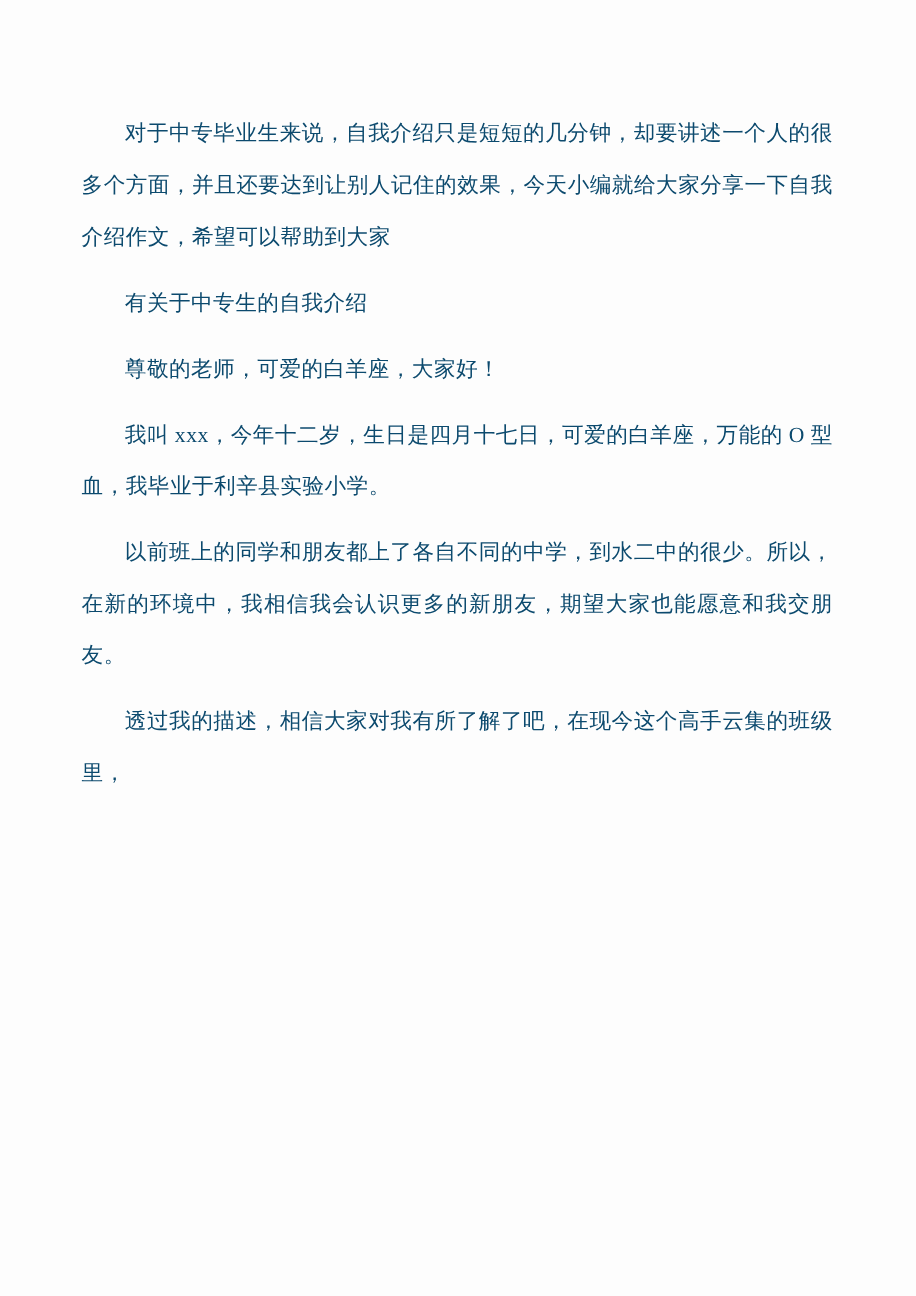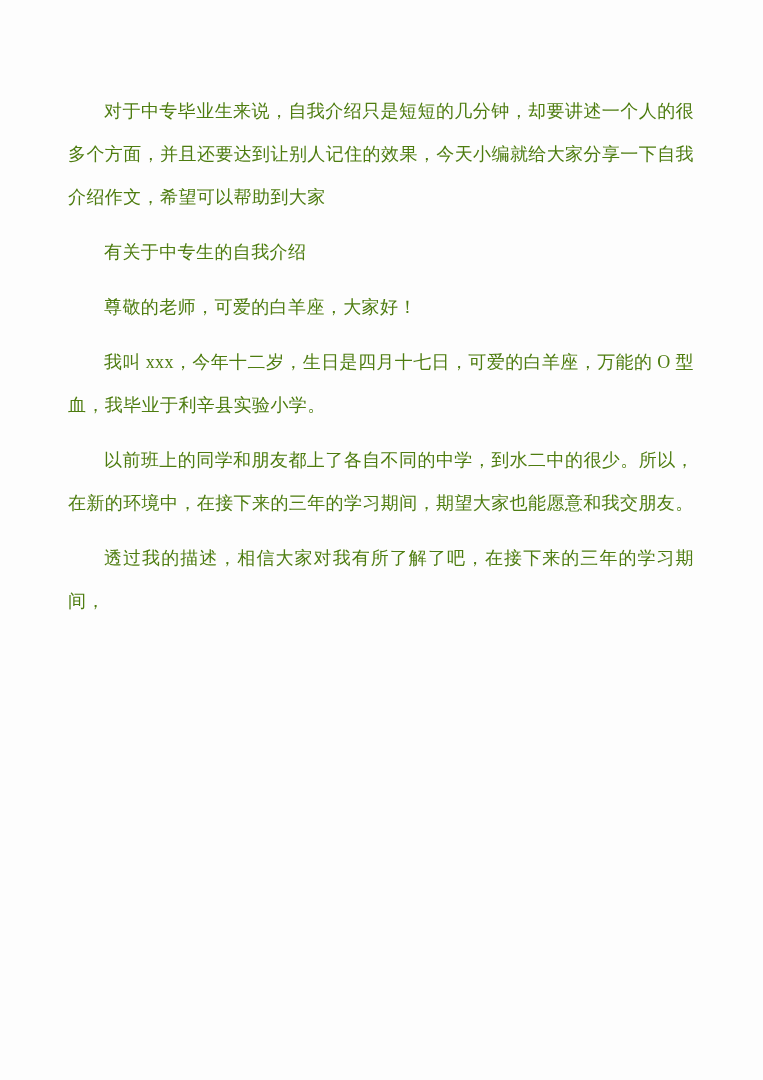--- a/index.html
+++ b/index.html
@@ -14,21 +14,21 @@
   }
   .page {
     box-sizing: border-box;
     width: 763px;
     height: 1080px;
     padding: 90px 69px 0 68px;
     background: #fdfdfd;
     font-family: "Liberation Serif", "DejaVu Serif", serif;
     font-size: 18px;
     letter-spacing: 0.4px;
-    color: #4d7c0f;
+    color: #0c4a6e;
   }
   .page p, .page h2 {
     margin: 0 0 12px 0;
     line-height: 43px;
     text-align: justify;
     text-indent: 2em;
     font-size: 18px;
     font-weight: normal;
   }
   .page h2 {
@@ -36,15 +36,15 @@
   }
 </style>
 </head>
 <body>
 
 <div class="page">
   <p>对于中专毕业生来说，自我介绍只是短短的几分钟，却要讲述一个人的很多个方面，并且还要达到让别人记住的效果，今天小编就给大家分享一下自我介绍作文，希望可以帮助到大家</p>
   <h2>有关于中专生的自我介绍</h2>
   <p>尊敬的老师，可爱的白羊座，大家好！</p>
   <p>我叫 xxx，今年十二岁，生日是四月十七日，可爱的白羊座，万能的 O 型血，我毕业于利辛县实验小学。</p>
-  <p>以前班上的同学和朋友都上了各自不同的中学，到水二中的很少。所以，在新的环境中，在接下来的三年的学习期间，期望大家也能愿意和我交朋友。</p>
-  <p>透过我的描述，相信大家对我有所了解了吧，在接下来的三年的学习期间，</p>
+  <p>以前班上的同学和朋友都上了各自不同的中学，到水二中的很少。所以，在新的环境中，我相信我会认识更多的新朋友，期望大家也能愿意和我交朋友。</p>
+  <p>透过我的描述，相信大家对我有所了解了吧，在现今这个高手云集的班级里，</p>
 </div>
 
 </body></html>

